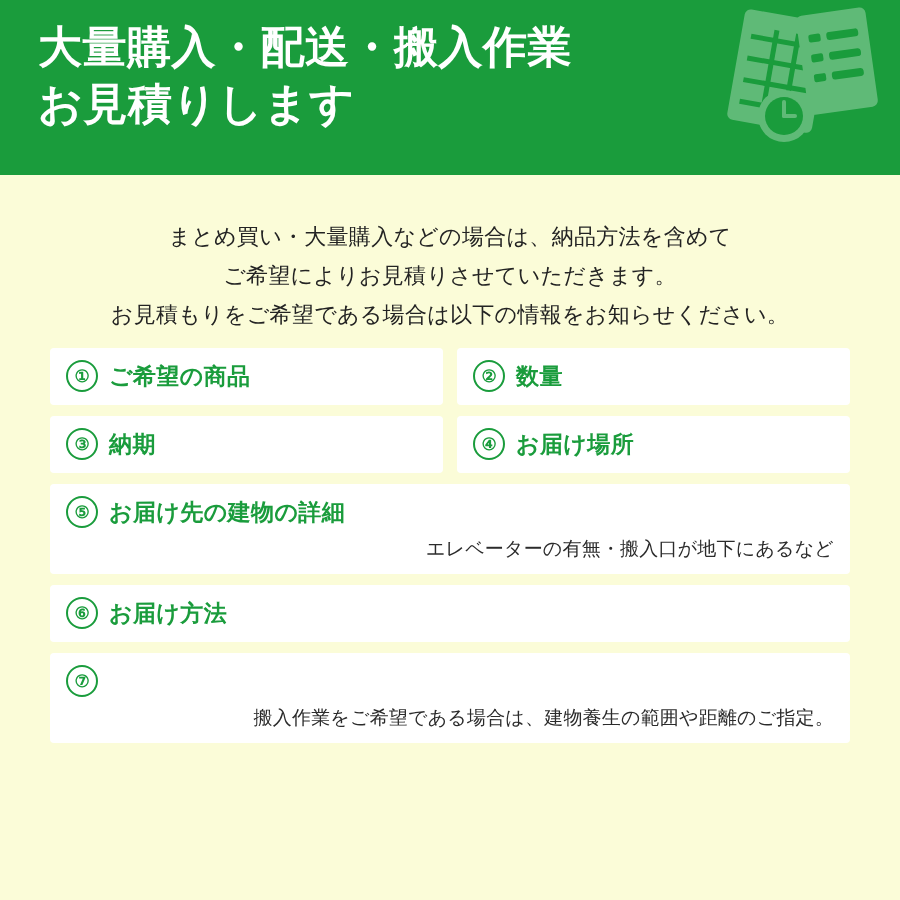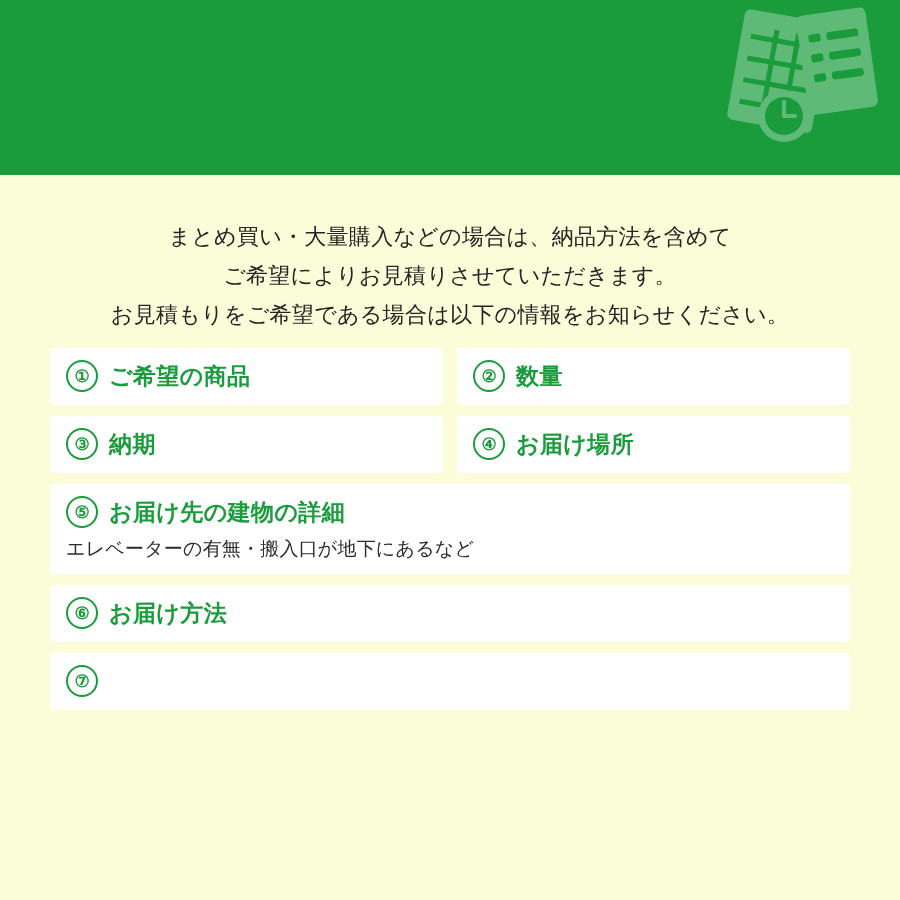--- a/index.html
+++ b/index.html
@@ -113,28 +113,31 @@
     letter-spacing: 0.4px;
     line-height: 1.1;
   }
   .card-note {
     color: #2b2b2b;
     font-size: 19px;
     letter-spacing: 0.2px;
     margin-top: 9px;
     line-height: 1.25;
     white-space: nowrap;
+    text-align: right;
   }
 </style>
 </head>
 <body>
 
 <div class="banner">
 
   <div class="header">
+    <div class="header-title">大量購入・配送・搬入作業
+お見積りします</div>
     <div class="header-art">
       <svg viewBox="0 0 250 165" width="250" height="165" aria-hidden="true">
         <g fill="#ffffff">
 
           <g transform="rotate(10 150 85)">
             <rect x="100" y="10" width="86" height="112" rx="6"></rect>
           </g>
 
           <g transform="rotate(10 150 85)" fill="#1a9c3c">
             <rect x="110" y="34" width="66" height="5"></rect>
@@ -227,18 +230,19 @@
             <span class="card-title">お届け方法</span>
           </div>
         </div>
       </div>
 
       <div class="row">
         <div class="card">
           <div class="card-head">
             <span class="num">⑦</span>
           </div>
+          <div class="card-note">搬入作業をご希望である場合は、建物養生の範囲や距離のご指定。</div>
         </div>
       </div>
 
     </div>
   </div>
 </div>
 
 </body></html>

